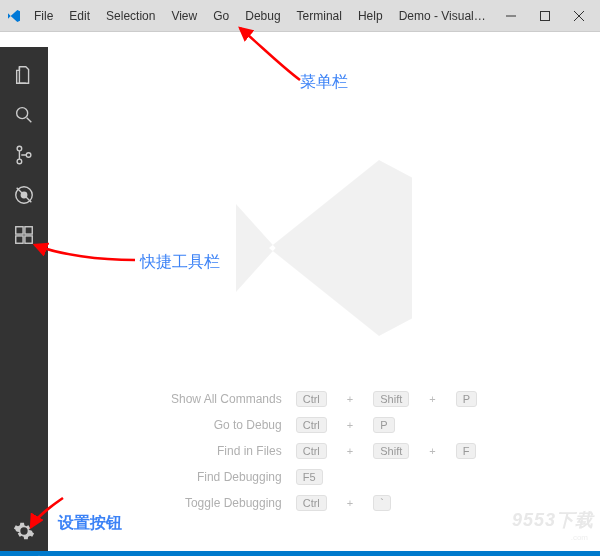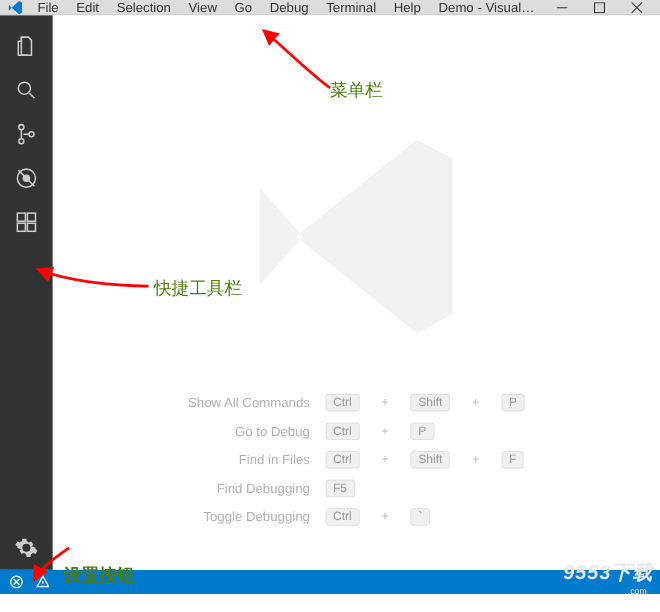--- a/index.html
+++ b/index.html
@@ -6,21 +6,21 @@
     body {
       width: 600px;
       height: 556px;
       font-family: "Segoe UI", Arial, sans-serif;
       font-size: 12px;
       background: #fff;
       position: relative;
       overflow: hidden;
     }
     .titlebar {
-      height: 14px;
+      height: 32px;
       background: #dddddd;
       display: flex;
       align-items: center;
       padding: 0 4px;
       color: #333;
       border-bottom: 1px solid #ccc;
     }
     .app-icon {
       width: 16px;
       height: 16px;
@@ -56,20 +56,21 @@
       height: 28px;
       display: flex;
       align-items: center;
       justify-content: center;
       cursor: pointer;
       color: #333;
     }
     .main {
       display: flex;
       height: calc(100% - 30px - 22px);
+      margin-top: 15px;
     }
     .activity-bar {
       width: 48px;
       background: #333333;
       display: flex;
       flex-direction: column;
       align-items: center;
       padding-top: 8px;
     }
     .activity-item {
@@ -125,21 +126,21 @@
       align-items: center;
       padding: 0 8px;
       gap: 10px;
     }
     .status-item { color: #fff; display: flex; align-items: center; gap: 4px; }
     .status-item svg { width: 14px; height: 14px; }
 
     
     .annotation {
       position: absolute;
-      color: #4d7c0f;
+      color: #3b82f6;
       font-size: 16px;
       font-weight: 500;
       pointer-events: none;
     }
     .arrow-svg { position: absolute; pointer-events: none; }
     .watermark-text {
       position: absolute;
       right: 6px;
       bottom: 24px;
       font-size: 18px;

